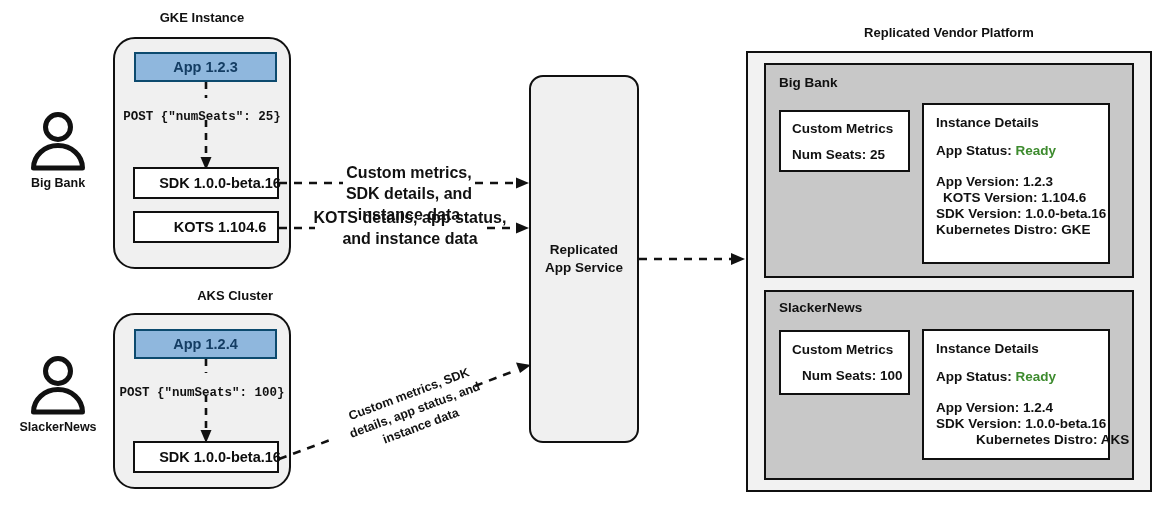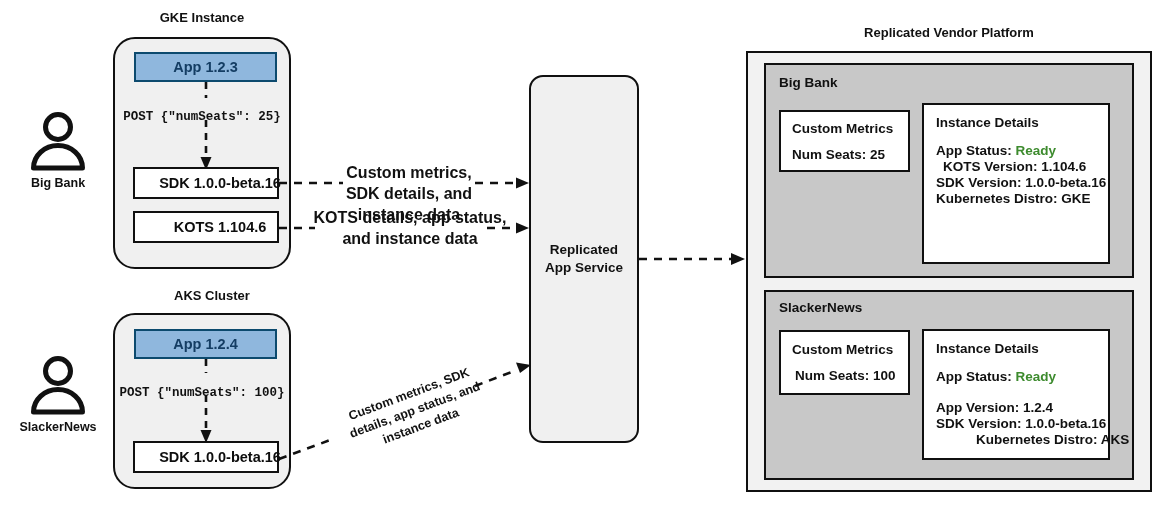--- a/index.html
+++ b/index.html
@@ -174,21 +174,21 @@
       <line x1="16" y1="38" x2="16" y2="78" stroke="#111111" stroke-width="2.6" stroke-dasharray="7,6"></line>
       <path d="M16 88 L10.5 75 L21.5 75 Z" fill="#111111"></path>
     </svg>
   </div>
   <div class="abs post-lbl" style="left:113px; top:110px; width:178px;">POST {"numSeats": 25}</div>
 
   <div class="abs plain-box" style="left:133px; top:167px; width:146px; height:32px;">SDK 1.0.0-beta.16</div>
 
   <div class="abs plain-box" style="left:133px; top:211px; width:146px; height:32px;">KOTS 1.104.6</div>
 
-  <div class="abs title-lbl" style="left:123px; top:288px; width:178px;">AKS Cluster</div>
+  <div class="abs title-lbl" style="left:95px; top:288px; width:178px;text-align:right;">AKS Cluster</div>
 
   <div class="abs cluster" style="left:113px; top:313px; width:178px; height:176px;"></div>
 
   <div class="abs app-box" style="left:134px; top:329px; width:143px; height:30px;">App 1.2.4</div>
 
   <div class="abs" style="left:190px; top:359px; width:32px; height:86px;">
     <svg width="32" height="86" viewBox="0 0 32 86" aria-hidden="true">
       <line x1="16" y1="0" x2="16" y2="14" stroke="#111111" stroke-width="2.6" stroke-dasharray="7,6"></line>
       <line x1="16" y1="36" x2="16" y2="74" stroke="#111111" stroke-width="2.6" stroke-dasharray="7,6"></line>
       <path d="M16 84 L10.5 71 L21.5 71 Z" fill="#111111"></path>
@@ -252,31 +252,32 @@
     <div class="card-head" style="margin:9px 0 0 11px;">Custom Metrics</div>
     <div class="card-line" style="margin:11px 0 0 11px;">Num Seats: 25</div>
   </div>
 
   <div class="abs info-card" style="left:922px; top:103px; width:188px; height:161px;">
     <div class="card-head" style="margin:10px 0 0 12px;">Instance Details</div>
     <div class="card-line" style="margin:13px 0 0 12px;">
       <span>App Status:</span>
       <span class="status-ok">Ready</span>
     </div>
+    <div class="card-line" style="margin:16px 0 0 12px;">App Version: 1.2.3</div>
     <div class="card-line" style="margin:1px 0 0 12px;padding-left:7px;">KOTS Version: 1.104.6</div>
     <div class="card-line" style="margin:1px 0 0 12px;">SDK Version: 1.0.0-beta.16</div>
     <div class="card-line" style="margin:1px 0 0 12px;">Kubernetes Distro: GKE</div>
   </div>
 
   <div class="abs tenant" style="left:764px; top:290px; width:370px; height:190px;"></div>
   <div class="abs tenant-name" style="left:779px; top:300px;">SlackerNews</div>
 
   <div class="abs info-card" style="left:779px; top:330px; width:131px; height:65px;">
     <div class="card-head" style="margin:10px 0 0 11px;">Custom Metrics</div>
-    <div class="card-line" style="margin:11px 0 0 14px;">Num Seats: 100</div>
+    <div class="card-line" style="margin:11px 0 0 21px;">Num Seats: 100</div>
   </div>
 
   <div class="abs info-card" style="left:922px; top:329px; width:188px; height:131px;">
     <div class="card-head" style="margin:10px 0 0 12px;">Instance Details</div>
     <div class="card-line" style="margin:13px 0 0 12px;">
       <span>App Status:</span>
       <span class="status-ok">Ready</span>
     </div>
     <div class="card-line" style="margin:16px 0 0 12px;">App Version: 1.2.4</div>
     <div class="card-line" style="margin:1px 0 0 12px;">SDK Version: 1.0.0-beta.16</div>

